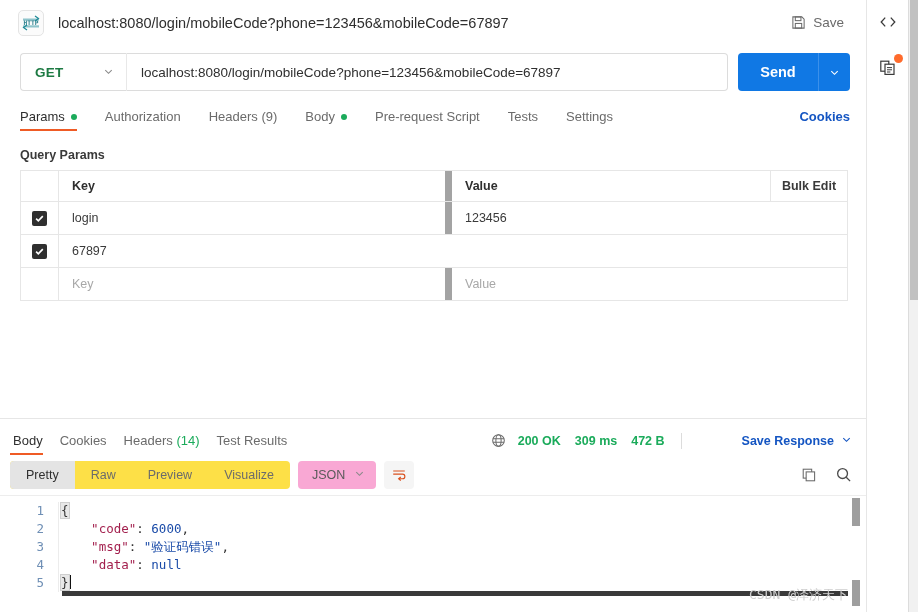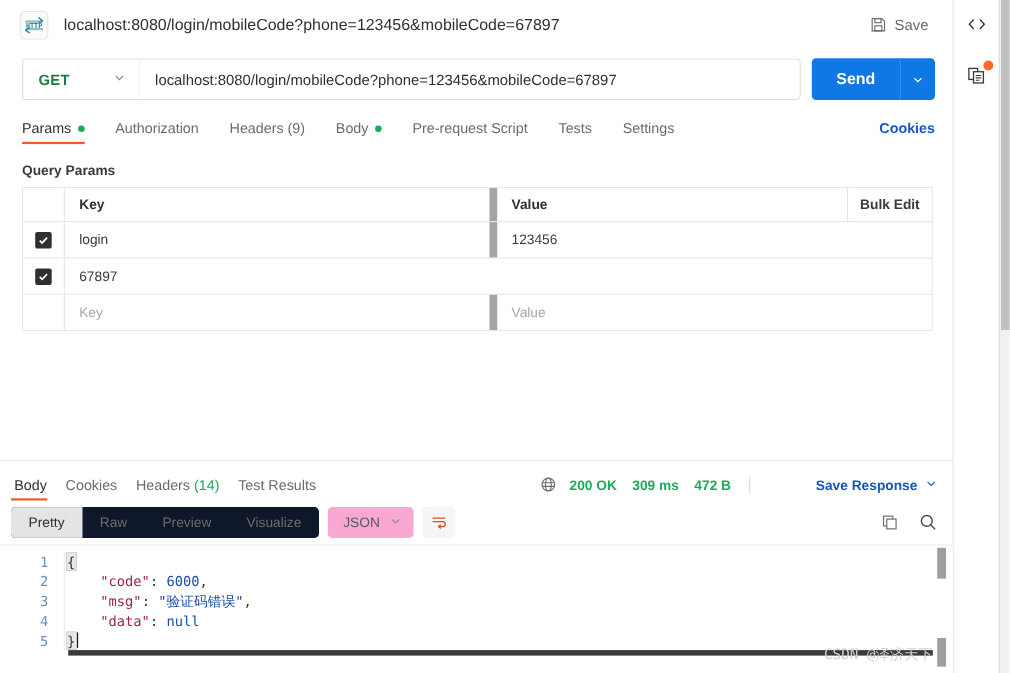--- a/index.html
+++ b/index.html
@@ -303,21 +303,21 @@
 
   .resp-toolbar {
     height: 40px;
     display: flex;
     align-items: center;
     padding: 0 14px 0 10px;
     gap: 8px;
   }
   .seg {
     display: flex;
-    background: #0f172a;
+    background: #fde047;
     border-radius: 4px;
     height: 28px;
     overflow: hidden;
   }
   .seg-item {
     display: flex; align-items: center;
     padding: 0 16px;
     font-size: 12.5px;
     color: #6b6b6b;
     cursor: pointer;

